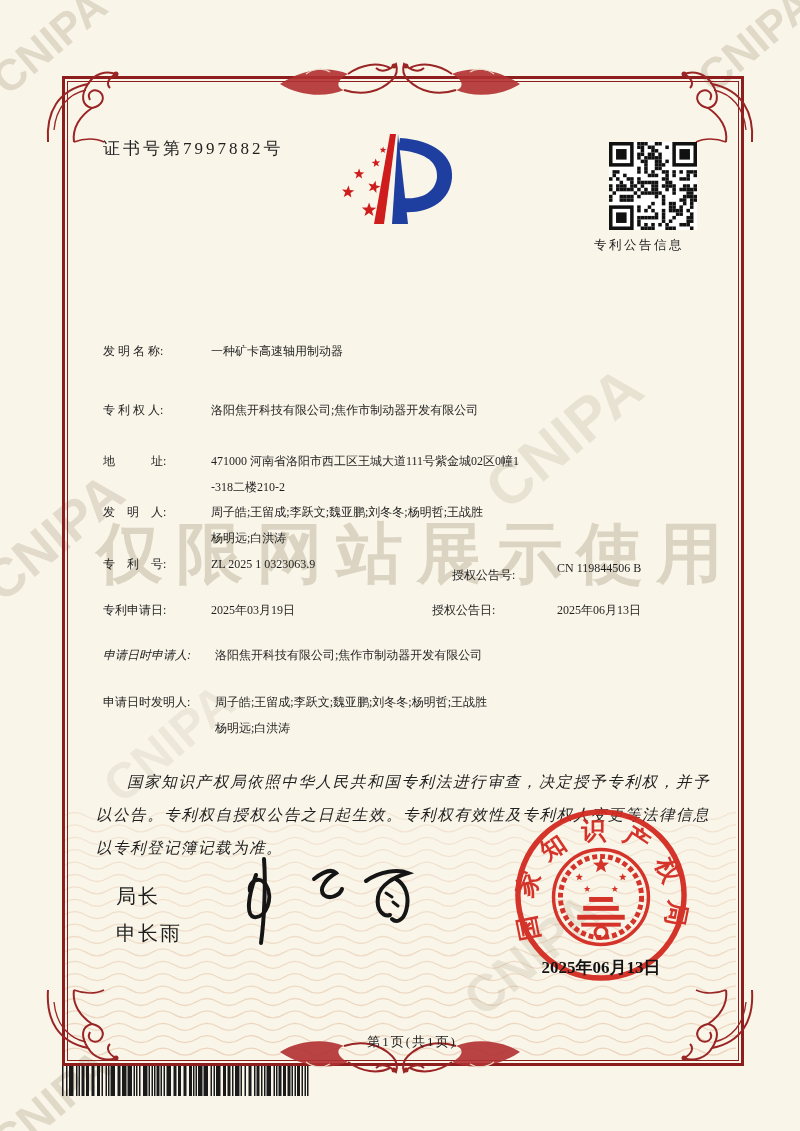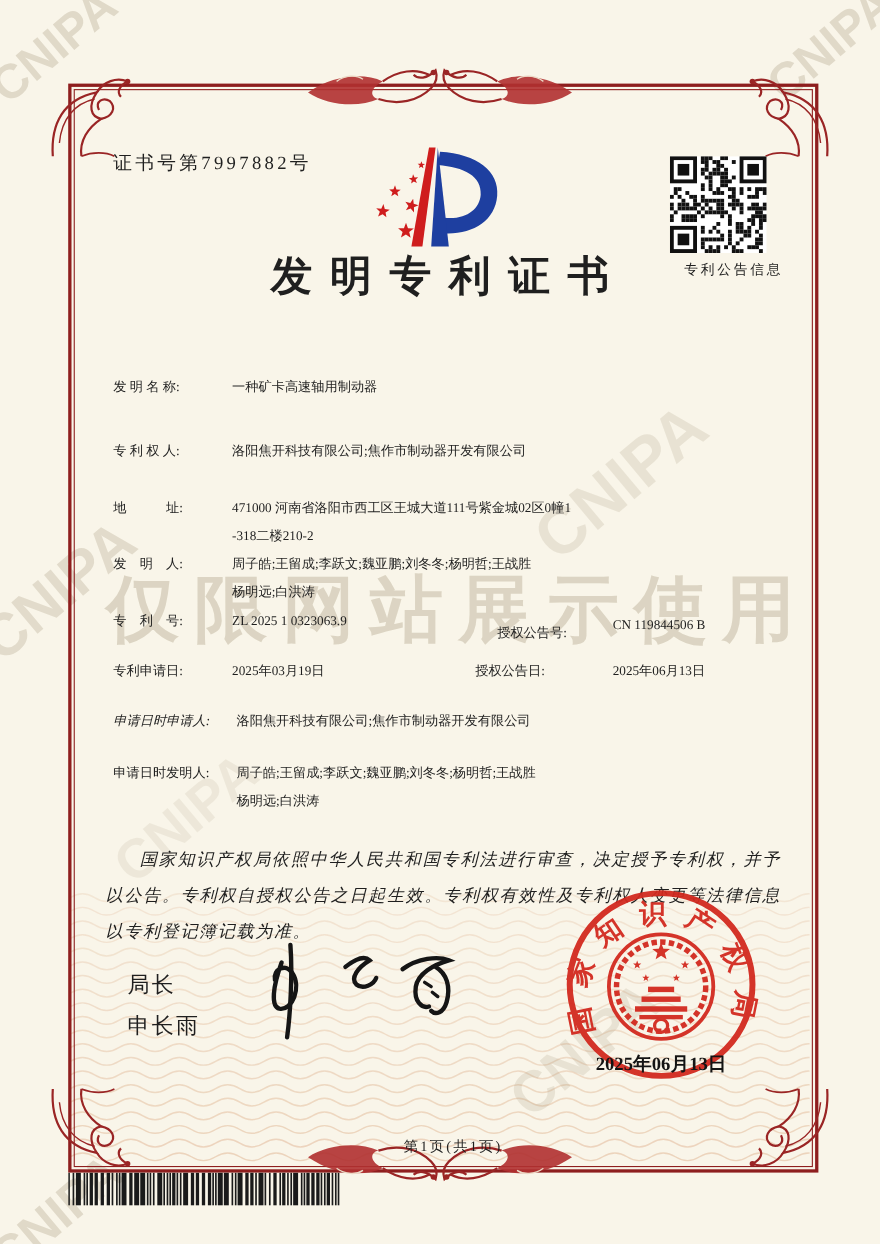--- a/index.html
+++ b/index.html
@@ -26,21 +26,21 @@
   
   .frame{position:absolute;left:62px;top:76px;width:676px;height:984px;
     border:3px solid #8e1e1e;z-index:2;}
   .frame-inner{position:absolute;left:2px;top:2px;right:2px;bottom:2px;border:1px solid #8e1e1e;}
   .orn{position:absolute;z-index:3;}
   
   .t{position:absolute;z-index:4;font-size:12px;line-height:24px;white-space:nowrap;}
   .cert-no{left:103px;top:137px;font-size:17px;letter-spacing:3px;}
   .title{left:0;right:0;top:240px;text-align:center;font-size:38px;font-weight:bold;
     letter-spacing:16px;padding-left:16px;white-space:nowrap;}
-  .qr-caption{left:594px;top:233px;width:118px;text-align:right;font-size:12.5px;letter-spacing:2.5px;}
+  .qr-caption{left:594px;top:233px;width:118px;text-align:left;font-size:12.5px;letter-spacing:2.5px;}
   .body-par{left:96px;top:765px;width:614px;font-size:15.5px;line-height:33px;
     text-indent:2em;text-align:justify;letter-spacing:1.5px;white-space:normal;font-style:italic;}
   .footer{left:0;right:0;top:1030px;text-align:center;font-size:13px;letter-spacing:2px;padding-left:24px;}
   .seal-date{left:501px;top:956px;width:200px;text-align:center;font-size:17px;font-weight:bold;color:#141414;}
   .sig-label{font-size:20px;letter-spacing:2px;}
   svg{display:block;}
 </style>
 </head>
 <body>
 
@@ -348,21 +348,20 @@
       <rect x="7.04" y="7.04" width="10.56" height="10.56" fill="#111"></rect>
       <rect x="63.36" y="0" width="24.64" height="24.64" fill="#111"></rect>
       <rect x="66.88" y="3.52" width="17.6" height="17.6" fill="#fff"></rect>
       <rect x="70.4" y="7.04" width="10.56" height="10.56" fill="#111"></rect>
       <rect x="0" y="63.36" width="24.64" height="24.64" fill="#111"></rect>
       <rect x="3.52" y="66.88" width="17.6" height="17.6" fill="#fff"></rect>
       <rect x="7.04" y="70.4" width="10.56" height="10.56" fill="#111"></rect>
     </svg>
   <span class="t qr-caption">专利公告信息</span>
 
-  <div class="t title">发明专利证书</div>
 
   <span class="t" style="left:103px;top:339px;">发 明 名 称:</span>
   <span class="t" style="left:211px;top:339px;">一种矿卡高速轴用制动器</span>
 
   <span class="t" style="left:103px;top:398px;">专 利 权 人:</span>
   <span class="t" style="left:211px;top:398px;">洛阳焦开科技有限公司;焦作市制动器开发有限公司</span>
 
   <span class="t" style="left:103px;top:449px;">地　　　址:</span>
   <span class="t" style="left:211px;top:449px;">471000 河南省洛阳市西工区王城大道111号紫金城02区0幢1</span>
   <span class="t" style="left:211px;top:475px;">-318二楼210-2</span>

